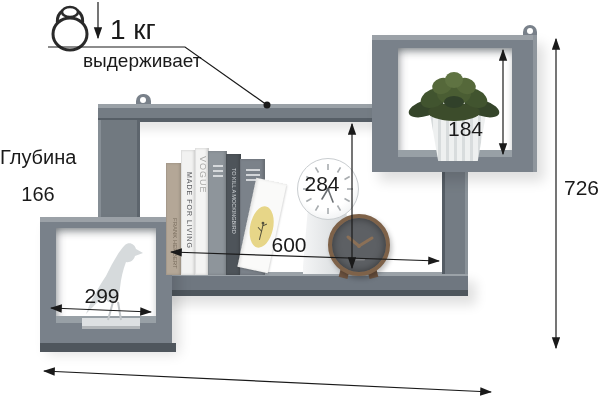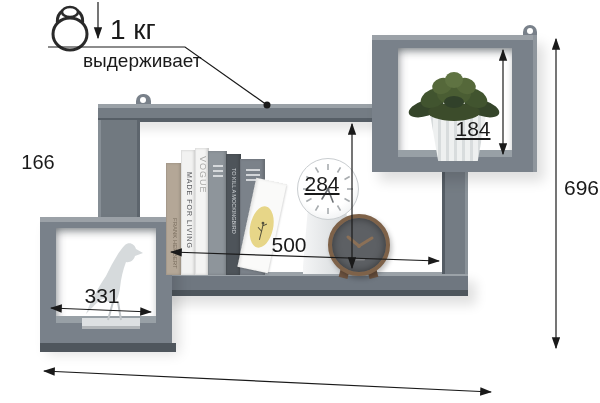--- a/index.html
+++ b/index.html
@@ -24,21 +24,21 @@
   .loop .hole{position:absolute;left:4px;top:3px;width:6px;height:6px;border-radius:50%;background:#fff;}
   
   .book{position:absolute;bottom:0;border-left:1px solid rgba(0,0,0,.08);box-shadow:inset -2px 0 3px rgba(0,0,0,.18);}
   .spine{writing-mode:vertical-rl;text-orientation:mixed;white-space:nowrap;overflow:hidden;
          position:absolute;left:50%;transform:translateX(-50%);}
   .dashes{position:absolute;left:20%;width:60%;height:14px;
           background:repeating-linear-gradient(180deg,#e8eaec 0 2px,transparent 2px 5px);opacity:.8;}
   
   .dim{font-size:21px;line-height:1;letter-spacing:0;}
   .center{text-align:center;}
-  .right{text-align:center;text-decoration:underline;}
+  .right{text-align:left;}
 </style>
 </head>
 <body>
 
 <div id="stage">
 
   <div class="abs loop" style="left:136px;top:94px;width:15px;height:12px;">
       <div class="hole"></div>
     </div>
   <div class="abs loop" style="left:523px;top:25px;width:14px;height:12px;">
@@ -187,22 +187,23 @@
       <line x1="44" y1="371" x2="491" y2="392" marker-start="url(#ah)" marker-end="url(#ah)"></line>
       <line x1="556" y1="39" x2="556" y2="348" marker-start="url(#ah)" marker-end="url(#ah)"></line>
     </g>
     <circle cx="267" cy="105" r="3.5" fill="#1a1a1a"></circle>
   </svg>
 
   <div class="abs" style="left:110px;top:14px;font-size:28px;">1 кг</div>
   <div class="abs" style="left:48px;top:50px;font-size:19px;margin-left:35px;">выдерживает</div>
 
   <div class="abs center" style="left:0px;top:146px;width:76px;font-size:20px;">
-    <div style="margin-top:5px;">166</div>
+    <div>Глубина</div>
+    <div style="margin-top:14px;">166</div>
   </div>
 
   <div class="abs dim right" style="left:448px;top:118px;width:50px;">184</div>
-  <div class="abs dim center" style="left:297px;top:173px;width:50px;text-decoration:underline;">284</div>
-  <div class="abs dim center" style="left:264px;top:234px;width:50px;">500</div>
-  <div class="abs dim center" style="left:77px;top:285px;width:50px;">331</div>
-  <div class="abs dim" style="left:564px;top:177px;width:36px;">696</div>
+  <div class="abs dim center" style="left:297px;top:173px;width:50px;">284</div>
+  <div class="abs dim center" style="left:264px;top:234px;width:50px;">600</div>
+  <div class="abs dim center" style="left:77px;top:285px;width:50px;">299</div>
+  <div class="abs dim" style="left:564px;top:177px;width:36px;">726</div>
 
 </div>
 
 </body></html>

